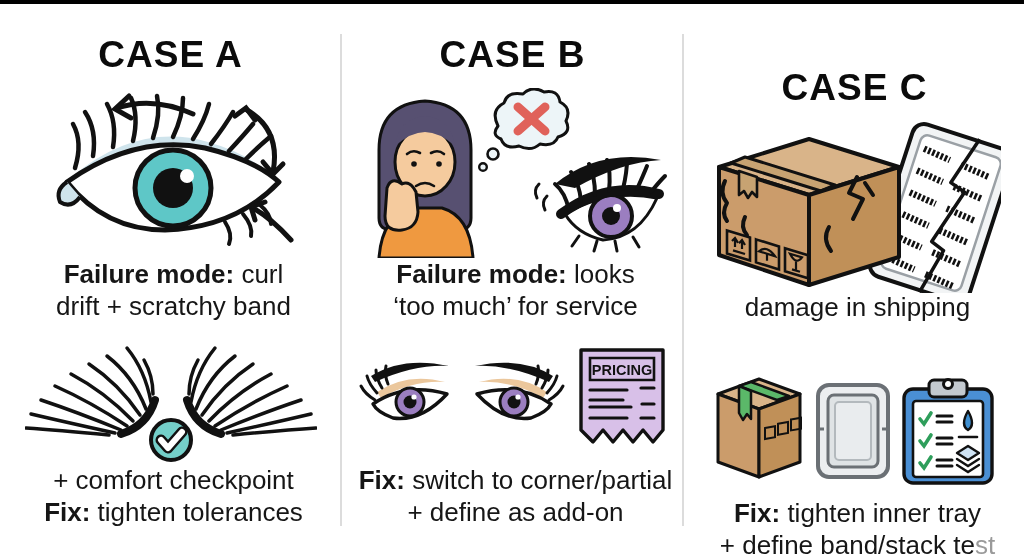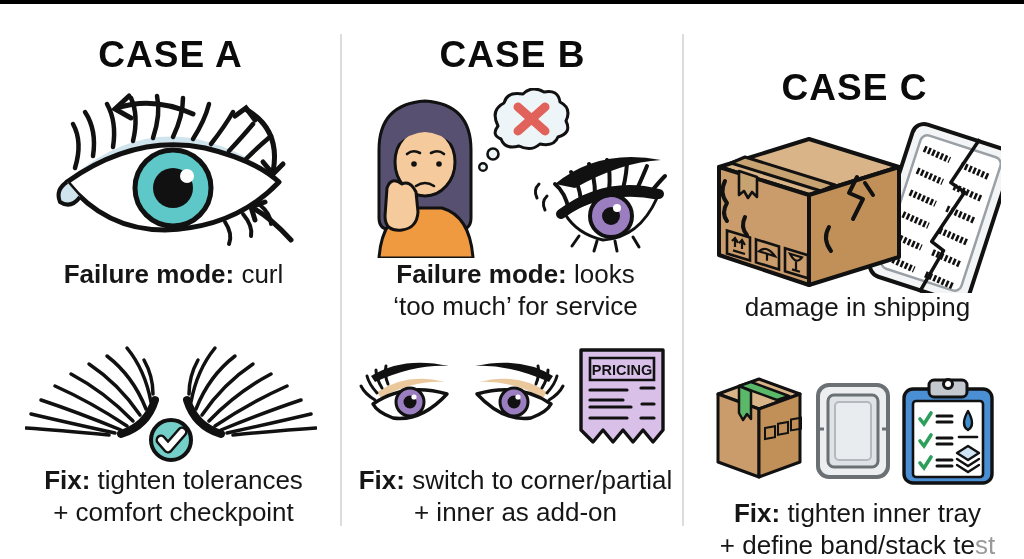--- a/index.html
+++ b/index.html
@@ -89,20 +89,21 @@
 
         <g stroke="#111" stroke-width="5" stroke-linecap="round" fill="none">
           <path d="M248,152 Q228,130 210,120"></path>
             <path d="M212,132 L208,119 L222,114"></path>
         </g>
       </svg>
     </div>
 
     <p class="caption failure">
       <span class="line"><b>Failure mode:</b><span> curl</span></span>
+      <span class="line">drift + scratchy band</span>
     </p>
 
     <div class="illo bottom">
       <svg width="292" height="122" viewBox="0 0 292 122">
 
         <g transform="translate(136,0) scale(-1,1)">
           <path d="M6,58 Q14,84 40,92" stroke="#111" stroke-width="8" stroke-linecap="round" fill="none"></path>
           <g stroke="#111" stroke-width="3.5" stroke-linecap="round" fill="none">
             <path d="M8,52 Q8,34 17,18"></path>
               <path d="M10,60 Q16,28 34,6"></path>
@@ -131,22 +132,22 @@
           </g>
         </g>
 
         <circle cx="146" cy="98" r="20" fill="#74cfc9" stroke="#111" stroke-width="4"></circle>
         <path d="M136,98 L143,106 L157,90" stroke="#111" stroke-width="11" stroke-linecap="round" stroke-linejoin="round" fill="none"></path>
         <path d="M136,98 L143,106 L157,90" stroke="#fff" stroke-width="6" stroke-linecap="round" stroke-linejoin="round" fill="none"></path>
       </svg>
     </div>
 
     <p class="caption fix">
+      <span class="line">+ comfort checkpoint</span>
       <span class="line"><b>Fix:</b><span> tighten tolerances</span></span>
-      <span class="line">+ comfort checkpoint</span>
     </p>
   </section>
 
   <section class="col b">
     <h2 class="title">CASE B</h2>
 
     <div class="illo top">
       <svg width="312" height="170" viewBox="0 0 312 170">
 
         <path d="M22,62 Q22,16 68,13 Q114,16 114,62 L114,130 Q114,142 101,142 L35,142 Q22,142 22,130 Z" fill="#575071" stroke="#111" stroke-width="3" stroke-linejoin="round"></path>
@@ -257,21 +258,21 @@
               <path d="M63,56 H75"></path>
             <path d="M11,70 H48"></path>
               <path d="M62,70 H75"></path>
           </g>
         </g>
       </svg>
     </div>
 
     <p class="caption fix">
       <span class="line"><b>Fix:</b><span> switch to corner/partial</span></span>
-      <span class="line">+ inner as add-on</span>
+      <span class="line">+ define as add-on</span>
     </p>
   </section>
 
   <section class="col c">
     <h2 class="title">CASE C</h2>
 
     <div class="illo top">
       <svg width="292" height="172" viewBox="0 0 292 172">
 
         <g transform="translate(232,92) rotate(18)">

